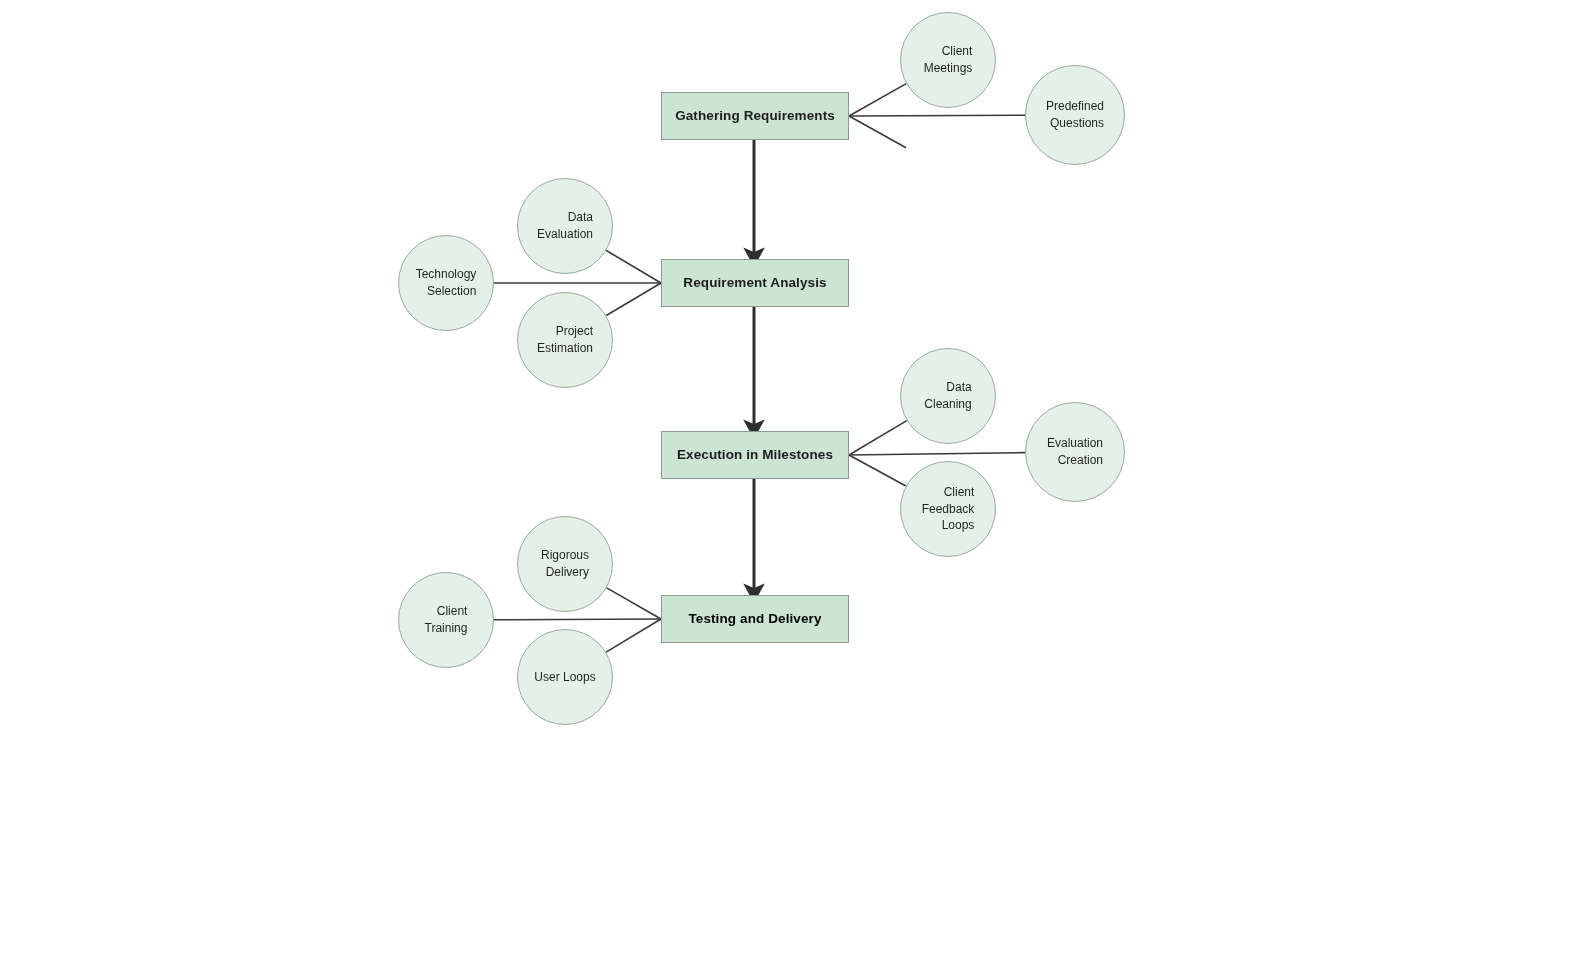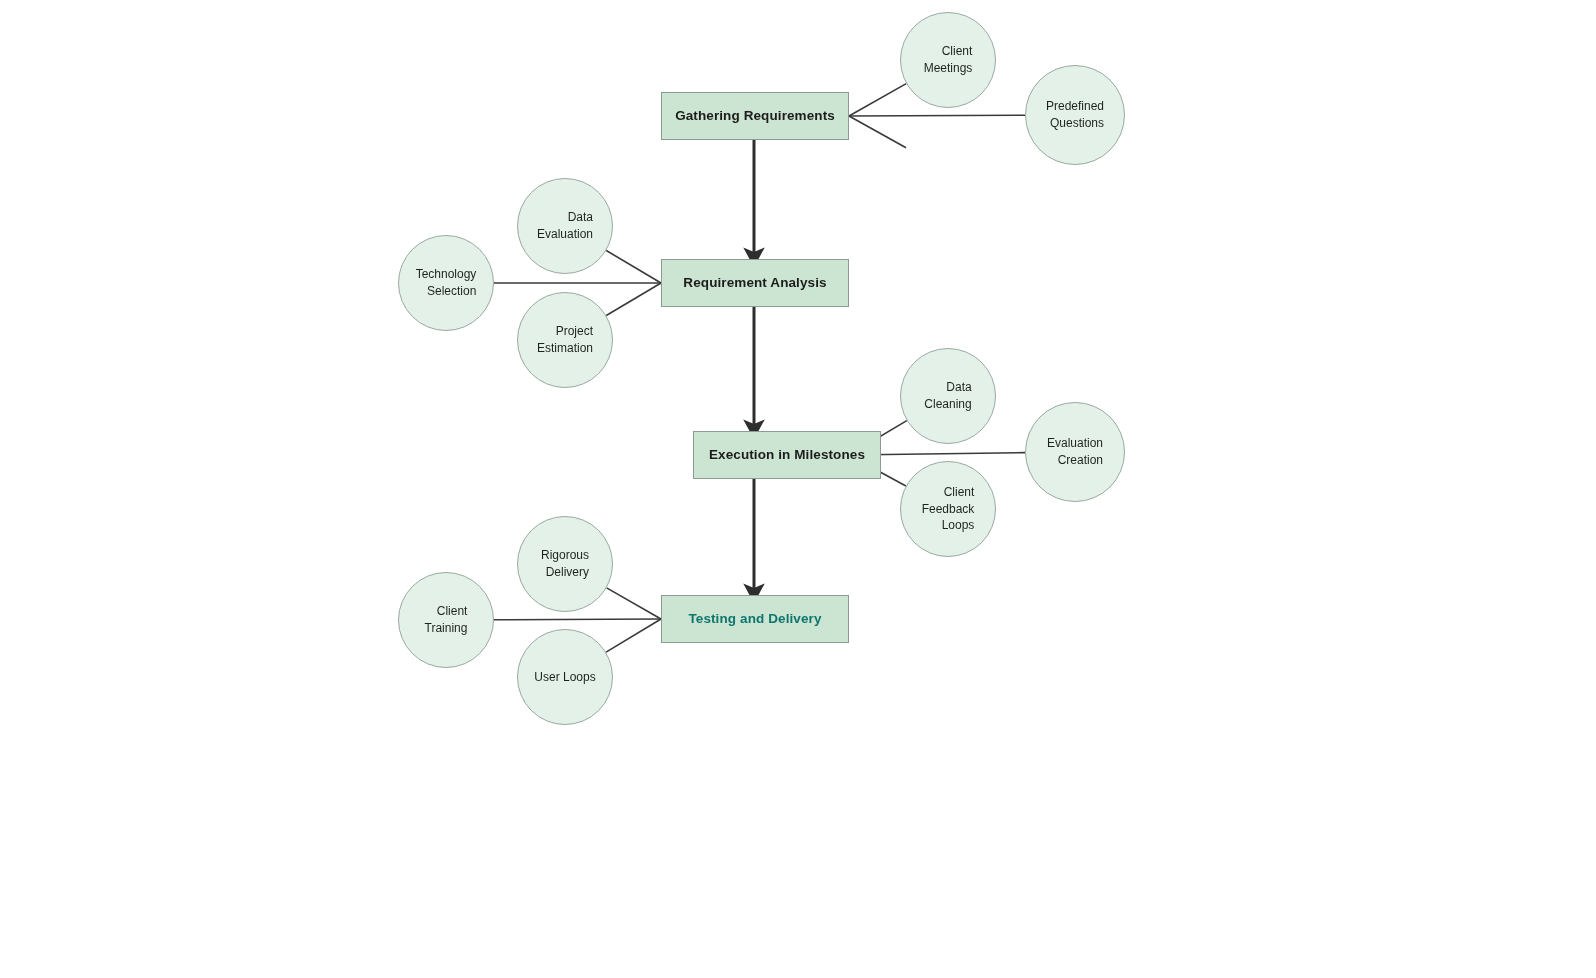--- a/index.html
+++ b/index.html
@@ -95,24 +95,24 @@
       <line x1="754" y1="479" x2="754" y2="593" stroke="#2e2e2e" stroke-width="3" marker-end="url(#flow-head)"></line>
     </svg>
 
   <div class="node-layer" id="node-layer">
       <div class="stage-box" style="left: 661px; top: 92px; width: 188px; height: 48px; background: rgb(204, 229, 211); border-color: rgb(140, 156, 146); color: rgb(28, 28, 28);">
         <span>Gathering Requirements</span>
       </div>
       <div class="stage-box" style="left: 661px; top: 259px; width: 188px; height: 48px; background: rgb(204, 229, 211); border-color: rgb(140, 156, 146); color: rgb(28, 28, 28);">
         <span>Requirement Analysis</span>
       </div>
-      <div class="stage-box" style="left: 693px; top: 431px; width: 188px; height: 48px; background: rgb(204, 229, 211); border-color: rgb(140, 156, 146); color: rgb(28, 28, 28);">
+      <div class="stage-box" style="left: 661px; top: 431px; width: 188px; height: 48px; background: rgb(204, 229, 211); border-color: rgb(140, 156, 146); color: rgb(28, 28, 28);">
         <span>Execution in Milestones</span>
       </div>
-      <div class="stage-box" style="left: 661px; top: 595px; width: 188px; height: 48px; background: rgb(204, 229, 211); border-color: rgb(140, 156, 146); color: #0f766e;">
+      <div class="stage-box" style="left: 661px; top: 595px; width: 188px; height: 48px; background: rgb(204, 229, 211); border-color: rgb(140, 156, 146); color: #000000;">
         <span>Testing and Delivery</span>
       </div>
       <div class="detail-circle" style="left: 900px; top: 12px; width: 96px; height: 96px; background: rgb(228, 241, 232); border-color: rgb(154, 169, 159);">
         <span>Client
 Meetings</span>
       </div>
       <div class="detail-circle" style="left: 1025px; top: 65px; width: 100px; height: 100px; background: rgb(228, 241, 232); border-color: rgb(154, 169, 159);">
         <span>Predefined
 Questions</span>
       </div>

